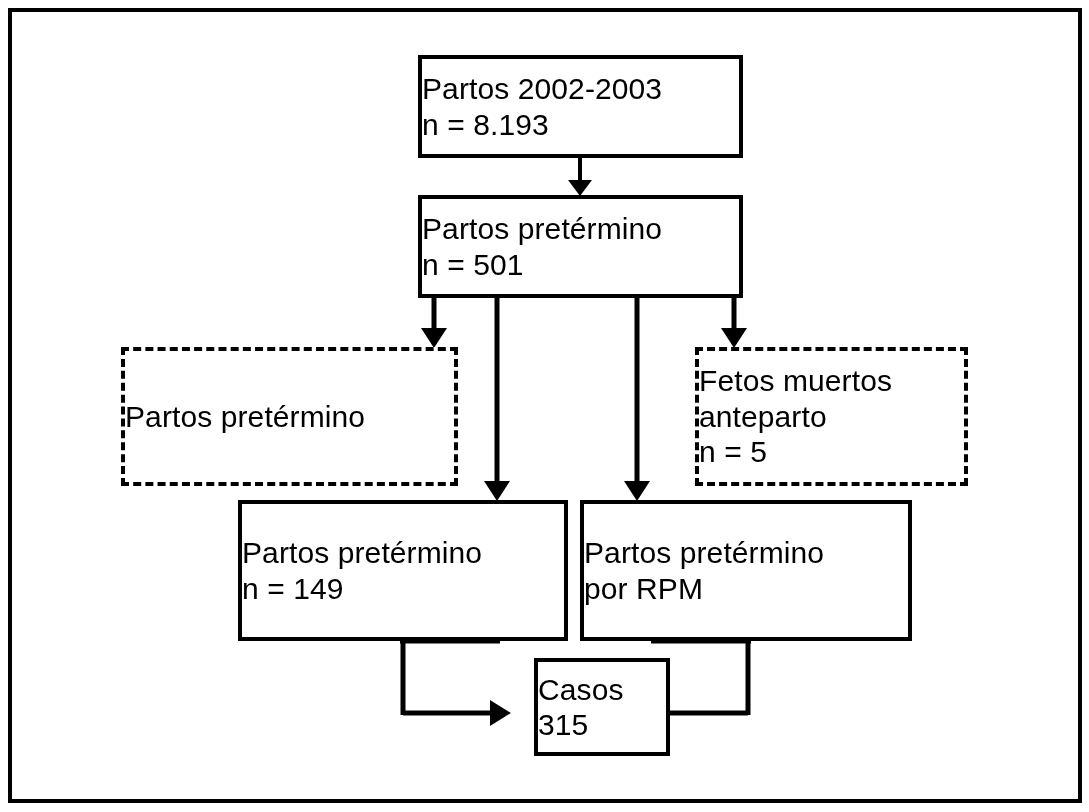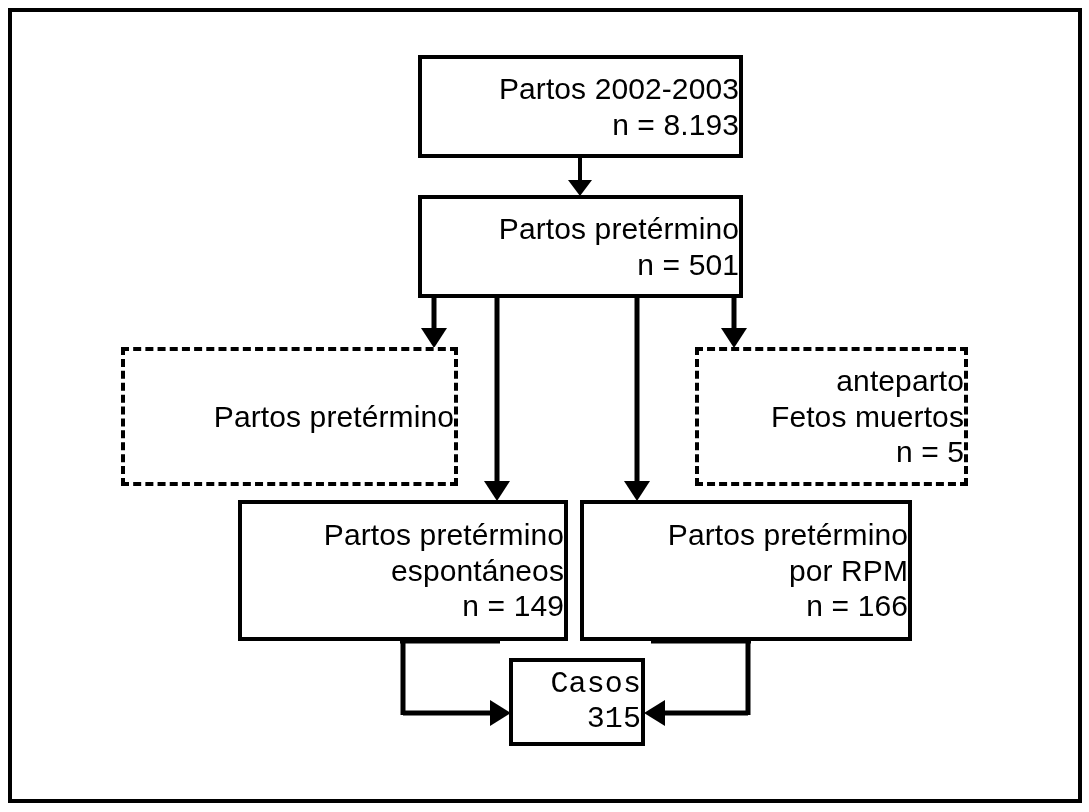--- a/index.html
+++ b/index.html
@@ -26,21 +26,21 @@
     width: 1089px;
     height: 812px;
     display: block;
   }
   .node-box {
     position: absolute;
     box-sizing: border-box;
     background: #ffffff;
     display: flex;
     flex-direction: column;
-    align-items: flex-end;
+    align-items: flex-start;
     justify-content: center;
     text-align: center;
     color: #000000;
     line-height: 1.18;
     font-size: 30px;
     letter-spacing: 0.1px;
   }
   .node-box.solid {
     border: 4px solid #000000;
   }
@@ -128,35 +128,33 @@
   <div class="node-box solid" style="left:418px; top:195px; width:325px; height:103px;">
     <span class="node-line">Partos pretérmino</span>
     <span class="node-line">n = 501</span>
   </div>
 
   <div class="node-box dashed" style="left:121px; top:347px; width:337px; height:139px;">
     <span class="node-line">Partos pretérmino</span>
   </div>
 
   <div class="node-box dashed" style="left:695px; top:347px; width:273px; height:139px;">
+    <span class="node-line">Fetos muertos</span>
     <span class="node-line">anteparto</span>
-    <span class="node-line">Fetos muertos</span>
     <span class="node-line">n = 5</span>
   </div>
 
   <div class="node-box solid" style="left:238px; top:500px; width:330px; height:141px;">
     <span class="node-line">Partos pretérmino</span>
-    <span class="node-line">espontáneos</span>
     <span class="node-line">n = 149</span>
   </div>
 
   <div class="node-box solid" style="left:580px; top:500px; width:332px; height:141px;">
     <span class="node-line">Partos pretérmino</span>
     <span class="node-line">por RPM</span>
-    <span class="node-line">n = 166</span>
   </div>
 
-  <div class="node-box solid" style="left:509px; top:658px; width:136px; height:88px;font-family:Liberation Mono, monospace;">
+  <div class="node-box solid" style="left:534px; top:658px; width:136px; height:98px;">
     <span class="node-line">Casos</span>
     <span class="node-line">315</span>
   </div>
 
 </div>
 
 </body></html>

